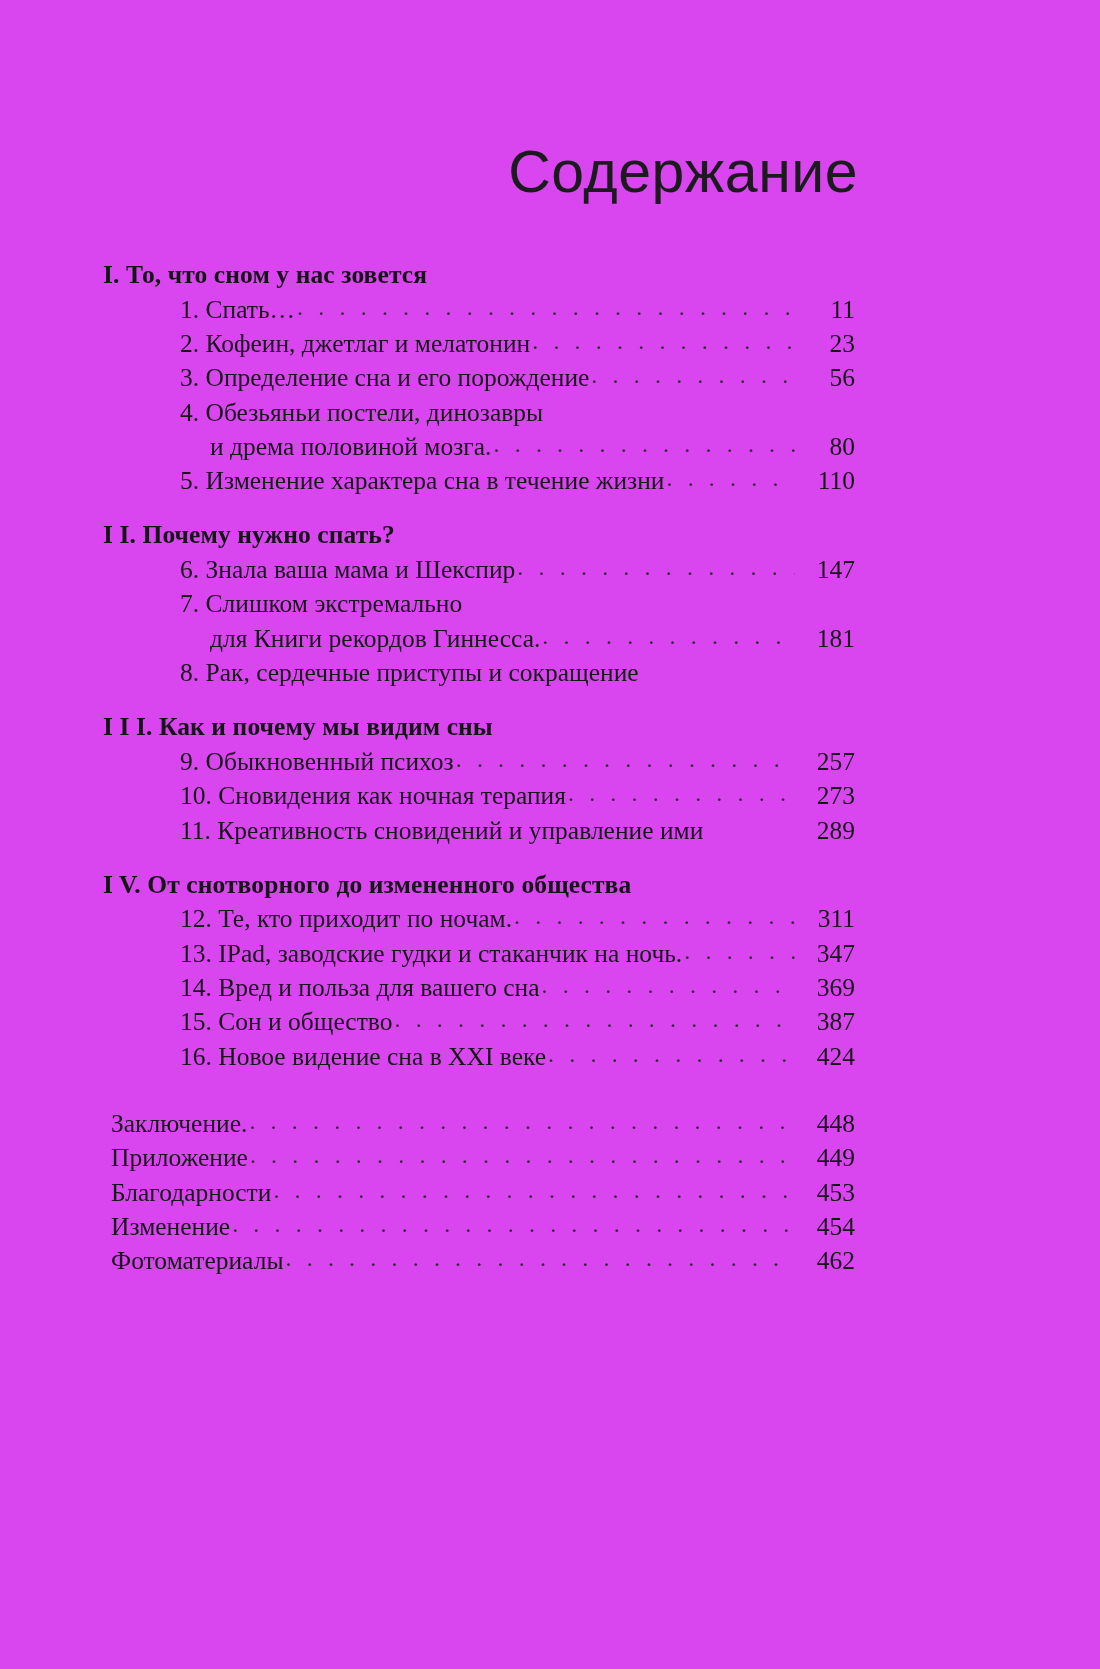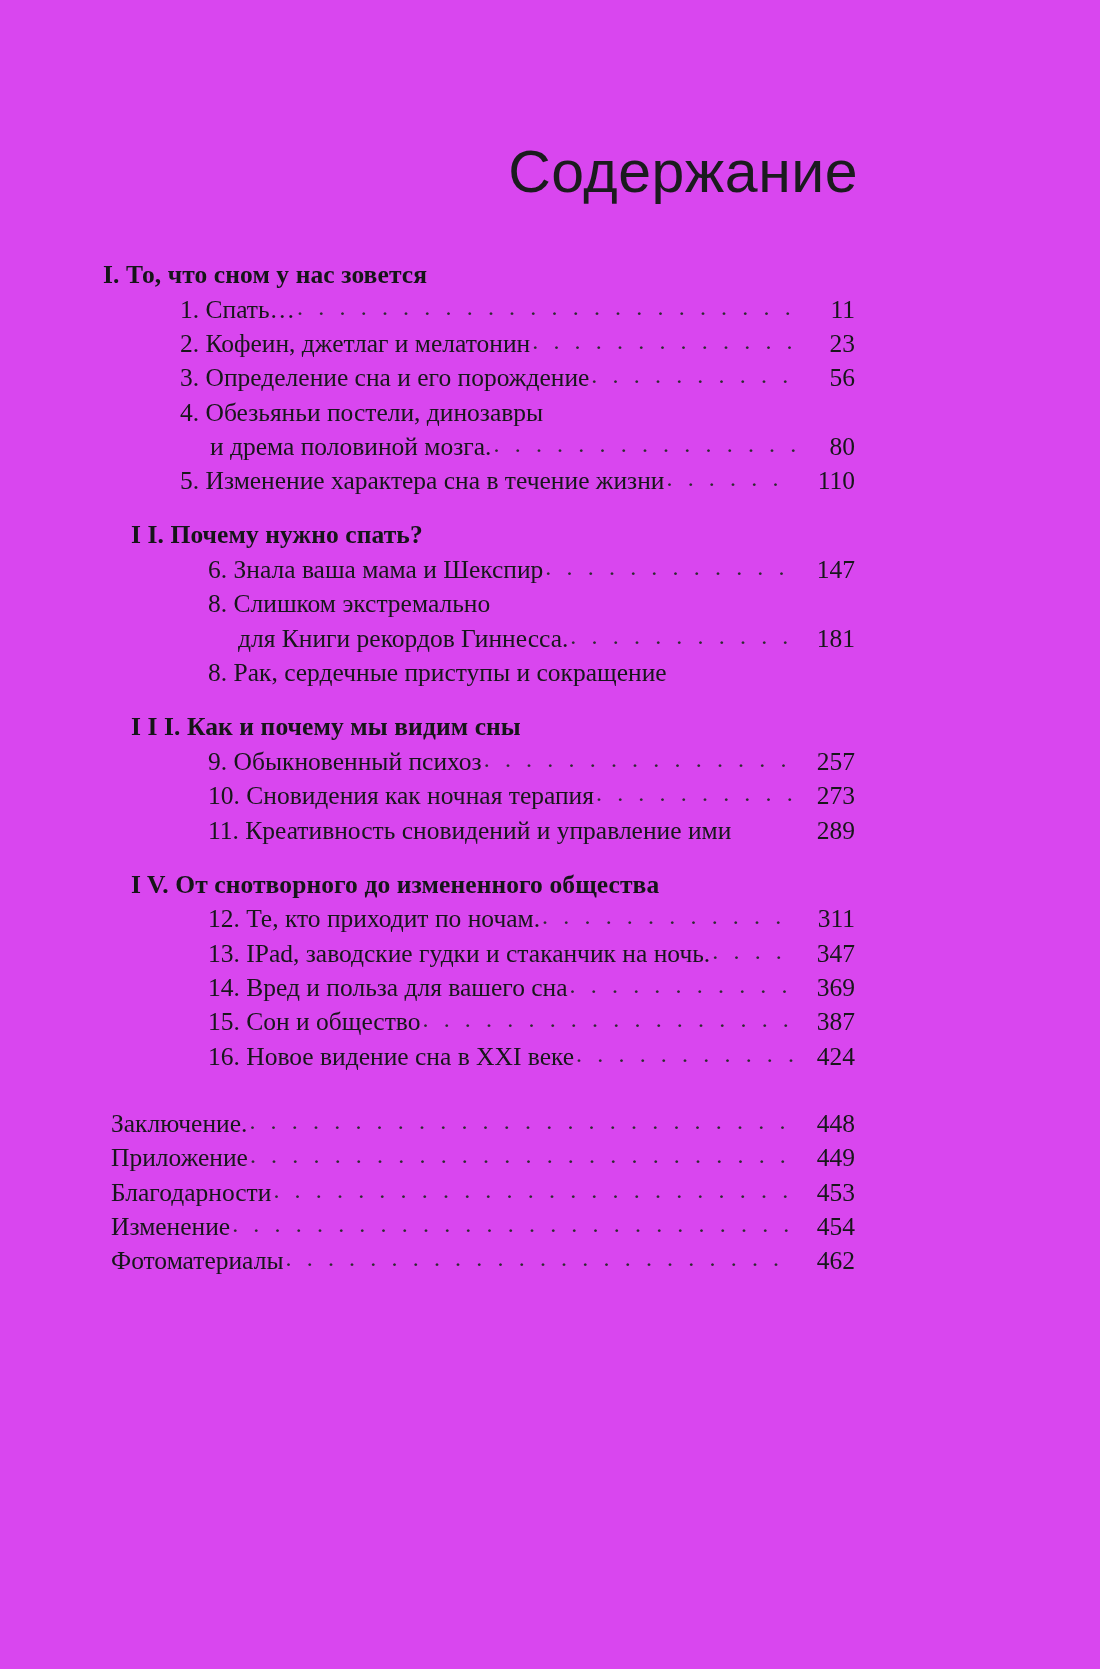--- a/index.html
+++ b/index.html
@@ -42,21 +42,21 @@
 
   
   .part-header {
     font-weight: bold;
     font-size: 25.5px;
     line-height: 1.32;
     letter-spacing: 0.1px;
     margin: 0 0 1px 0;
     color: #151518;
   }
-  .part-group + .part-group { margin-top: 20px; margin-left: 28px; }
+  .part-group + .part-group { margin-top: 20px; }
 
   
   .entry {
     display: flex;
     align-items: baseline;
     font-size: 25.5px;
     line-height: 1.345;
     margin-left: 77px;
     white-space: nowrap;
   }
@@ -139,21 +139,21 @@
           </div>
         </div>
         <div class="part-group">
           <div class="part-header">I I. Почему нужно спать?</div>
           <div class="entry">
             <span class="entry-text">6. Знала ваша мама и Шекспир</span>
             <span class="leader"></span>
             <span class="page-num">147</span>
           </div>
           <div class="entry">
-            <span class="entry-text">8. Слишком экстремально</span>
+            <span class="entry-text">7. Слишком экстремально</span>
           </div>
           <div class="entry cont">
             <span class="entry-text">для Книги рекордов Гиннесса.</span>
             <span class="leader"></span>
             <span class="page-num">181</span>
           </div>
           <div class="entry">
             <span class="entry-text">8. Рак, сердечные приступы и сокращение</span>
           </div>
         </div>

